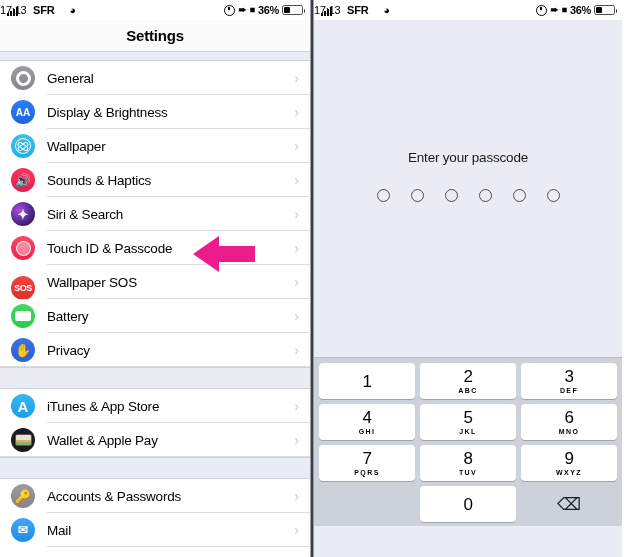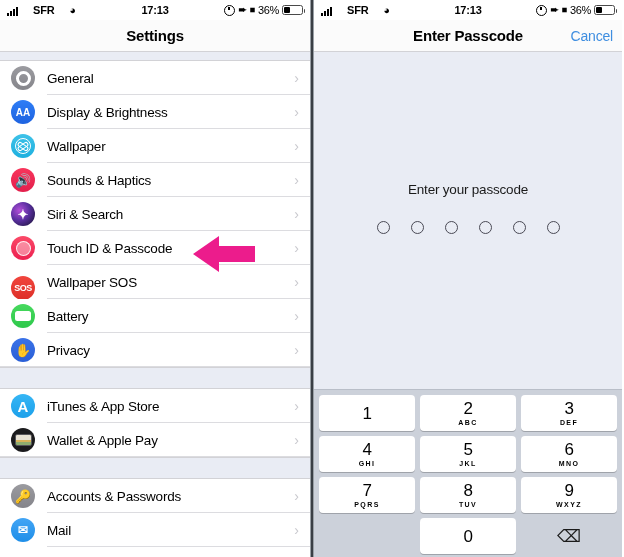--- a/index.html
+++ b/index.html
@@ -56,23 +56,22 @@
   .sig i { display:block; width: 2px; background:#000; }
   .sig i:nth-child(1){ height:3px; }
   .sig i:nth-child(2){ height:5px; }
   .sig i:nth-child(3){ height:7px; }
   .sig i:nth-child(4){ height:9px; }
   .carrier { font-size: 11px; font-weight: bold; letter-spacing: -0.2px; }
   .wifi { font-size: 11px; line-height: 11px; }
   .sb-center {
     position: absolute;
     left: 0; right: 0;
-    text-align: center;
     font-size: 11px;
-    font-weight: bold;
+    font-weight: normal;
     letter-spacing: -0.2px;
   }
   .sb-right {
     margin-left: auto;
     display: flex;
     align-items: center;
     gap: 3px;
     position: relative;
     z-index: 2;
   }
@@ -84,21 +83,21 @@
   }
   .ic-alarm::after {
     content:"";
     position:absolute;
     left:3px; top:1.5px;
     width:1.2px; height:3px;
     background:#000;
   }
   .ic-loc { font-size: 10px; line-height: 10px; transform: rotate(0deg); }
   .ic-head { font-size: 10px; line-height: 10px; }
-  .batt-pct { font-size: 11px; font-weight: normal; letter-spacing: -0.3px; }
+  .batt-pct { font-size: 11px; font-weight: bold; letter-spacing: -0.3px; }
   .batt {
     width: 21px; height: 10px;
     border: 1.2px solid #4a4a4a;
     border-radius: 2.5px;
     position: relative;
     display: flex;
     align-items: center;
     padding: 1px;
     box-sizing: border-box;
   }
@@ -509,24 +508,20 @@
         <span class="ic-alarm"></span>
         <span class="ic-loc">➨</span>
         <span class="ic-head">⏹</span>
         <span class="batt-pct">36%</span>
         <span class="batt">
             <span style="width:36%"></span>
           </span>
       </div>
     </div>
 
-    <div class="navbar">
-      <div class="nav-title">Enter Passcode</div>
-      <div class="nav-right">Cancel</div>
-    </div>
 
     <div class="pass-body">
       <div class="pass-prompt">Enter your passcode</div>
 
       <div class="dots">
         <span class="dot"></span>
         <span class="dot"></span>
         <span class="dot"></span>
         <span class="dot"></span>
         <span class="dot"></span>

